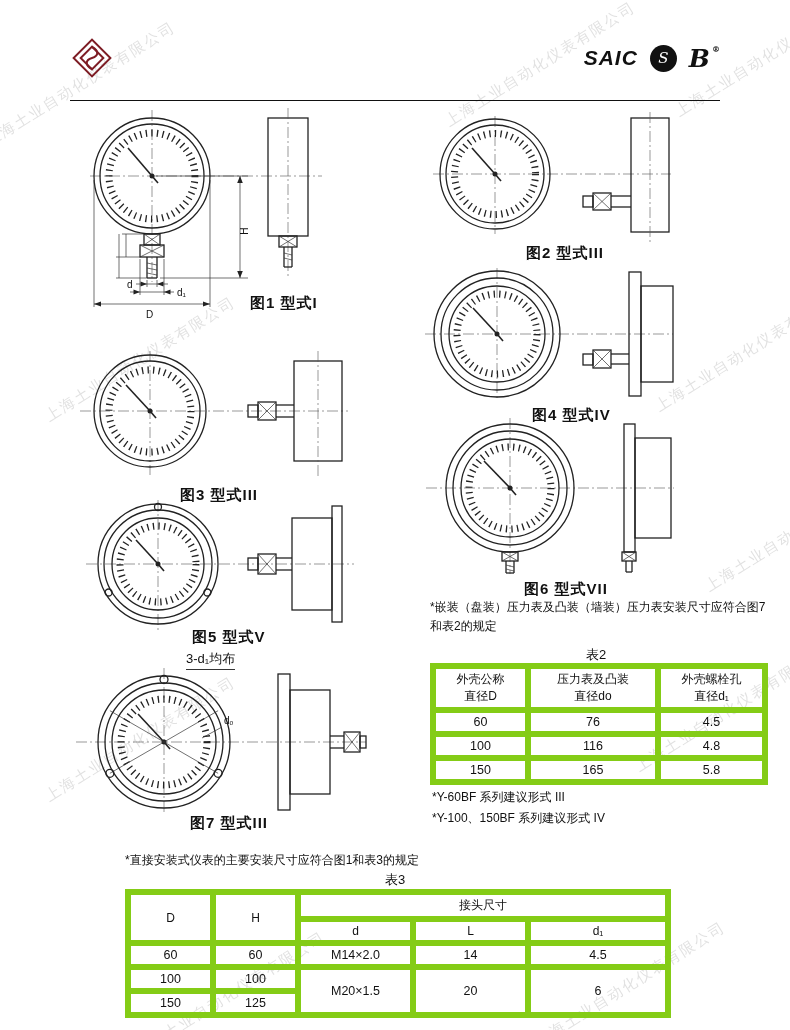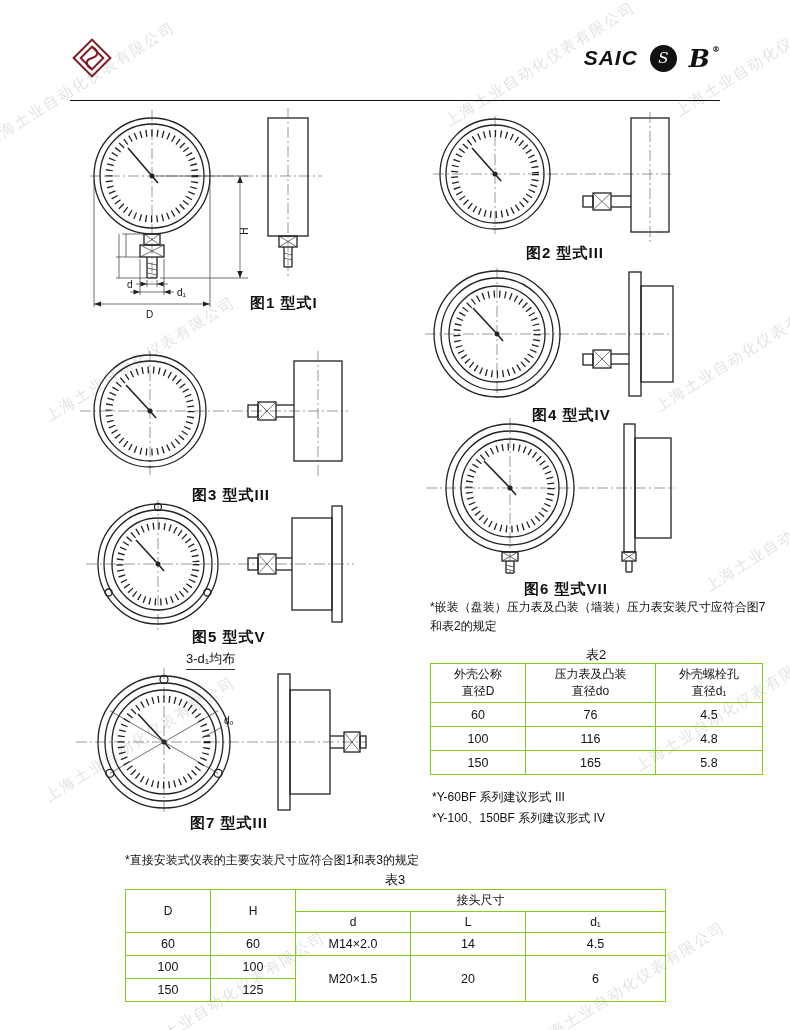--- a/index.html
+++ b/index.html
@@ -24,21 +24,21 @@
             font-size:25px; position:relative; padding-right:10px; }
   .b-mark sup { font-size:8px; position:absolute; top:0; right:0; font-style:normal; }
   .header-rule { position:absolute; left:70px; top:100px; width:650px; border-top:1.6px solid #111; }
   .fig { position:absolute; }
   .caption { position:absolute; font-weight:bold; font-size:15px; letter-spacing:1px; }
   .note { position:absolute; font-size:12px; line-height:1.62; }
   .tbl-label { position:absolute; font-size:13px; text-align:center; }
   .fig-note { position:absolute; font-size:13px; border-bottom:1px solid #333; padding-bottom:1px; }
   table { border-collapse:collapse; position:absolute; table-layout:fixed; font-size:12px;
           background:rgba(255,255,255,0.0); }
-  th,td { border:1px solid #84cc16; text-align:center; vertical-align:middle;
+  th,td { border:6px solid #84cc16; text-align:center; vertical-align:middle;
           font-weight:normal; padding:2px 10px; }
   .t2 th { white-space:pre-line; height:36px; }
   .t2 td { height:24px; font-size:12.5px; }
   .t3 th { height:21px; }
   .t3 td { height:23px; font-size:12.5px; }
   svg .ln { fill:none; stroke:#222; stroke-width:1.3; }
   svg .thin { fill:none; stroke:#333; stroke-width:0.7; }
   svg .cl { fill:none; stroke:#555; stroke-width:0.6; stroke-dasharray:11 3 2 3; }
   svg .tick { fill:none; stroke:#222; stroke-width:7; stroke-dasharray:1.3 4.3; }
   svg .needle { fill:none; stroke:#222; stroke-width:1.6; }
@@ -173,21 +173,21 @@
       <circle cx="70" cy="64" r="2.5" fill="#222"></circle>
       <rect class="ln" x="214" y="14" width="48" height="100"></rect>
       <line class="cl" x1="238" y1="4" x2="238" y2="130"></line>
       <line class="ln" x1="214" y1="58" x2="196" y2="58"></line>
       <line class="ln" x1="214" y1="70" x2="196" y2="70"></line>
       <rect class="ln" x="178" y="55" width="18" height="18"></rect>
       <line class="thin" x1="178" y1="55" x2="196" y2="73"></line>
       <line class="thin" x1="196" y1="55" x2="178" y2="73"></line>
       <rect class="ln" x="168" y="58" width="10" height="12"></rect>
     </svg>
-    <div class="caption" style="left:192px;top:486px">图3 型式III</div>
+    <div class="caption" style="left:180px;top:486px">图3 型式III</div>
 
     <svg class="fig" style="left:425px;top:266px" width="250" height="138" viewBox="0 0 250 138">
       <line class="cl" x1="0" y1="68" x2="248" y2="68"></line>
       <line class="cl" x1="72" y1="2" x2="72" y2="134"></line>
       <circle class="ln" cx="72" cy="68" r="63"></circle>
       <circle class="ln" cx="72" cy="68" r="56"></circle>
       <circle class="ln" cx="72" cy="68" r="48"></circle>
       <circle class="tick" cx="72" cy="68" r="40"></circle>
       <line class="needle" x1="72" y1="68" x2="48" y2="42"></line>
       <line class="needle" x1="72" y1="68" x2="78" y2="75"></line>

